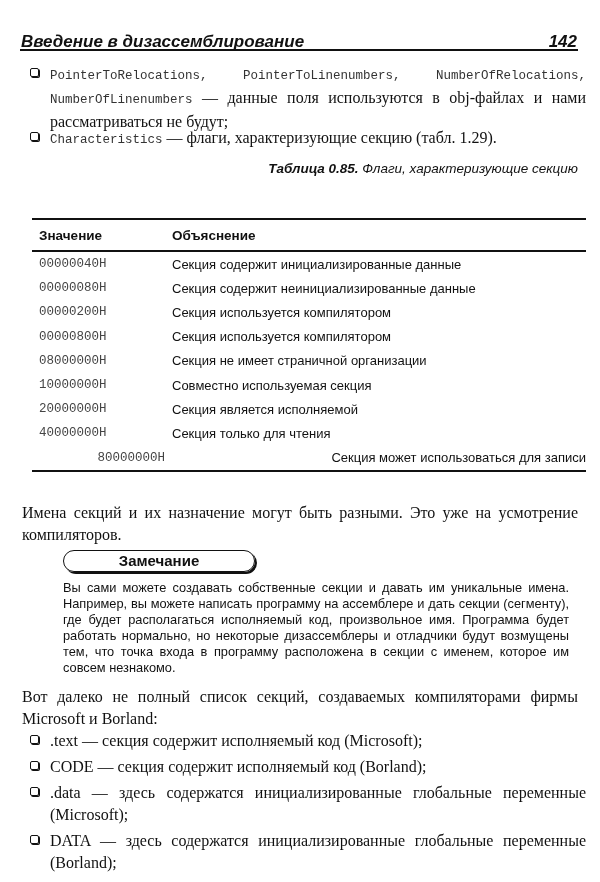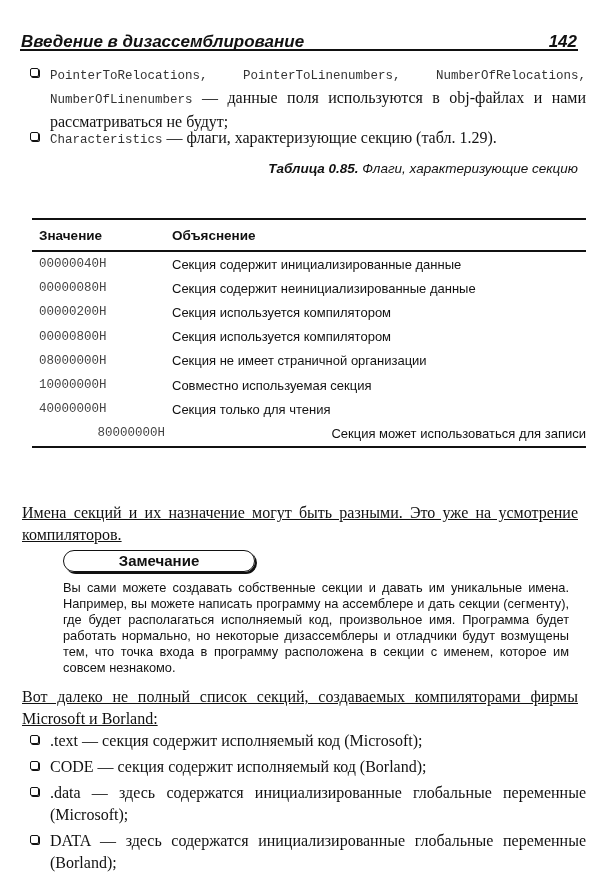--- a/index.html
+++ b/index.html
@@ -32,21 +32,21 @@
       position: absolute; left: 32px; top: 186px; width: 554px; border-collapse: collapse;
       font-family: "Liberation Sans", sans-serif; font-size: 13px; margin-top: 32px;
     }
     table.flags th {
       text-align: left; font-weight: bold; font-size: 13.5px; height: 30px;
       border-top: 2px solid #111; border-bottom: 2px solid #111; padding: 0 0 0 7px;
     }
     table.flags td { height: 24.2px; padding: 0 0 0 7px; vertical-align: middle; }
     table.flags td.val { font-family: "Liberation Mono", monospace; font-size: 12.5px; color: #444; width: 126px; }
     table.flags tr:last-child td { border-bottom: 2px solid #111; text-align: right; }
-    .para { position: absolute; left: 22px; width: 556px; font-size: 16px; line-height: 22px; text-align: justify; text-decoration: underline; }
+    .para { position: absolute; left: 22px; width: 556px; font-size: 16px; line-height: 22px; text-align: justify; }
     .note-label {
       position: absolute; left: 63px; top: 550px; width: 192px; height: 22px;
       border: 1.5px solid #111; border-radius: 11px; box-sizing: border-box;
       box-shadow: 2px 2px 0 #111;
       font-family: "Liberation Sans", sans-serif; font-weight: bold; font-size: 15px;
       text-align: center; line-height: 19px;
     }
     .note-body {
       position: absolute; left: 63px; top: 580px; width: 506px;
       font-family: "Liberation Sans", sans-serif; font-size: 12.8px; line-height: 16px;
@@ -101,20 +101,24 @@
       </tr>
     <tr>
         <td class="val">08000000H</td>
         <td>Секция не имеет страничной организации</td>
       </tr>
     <tr>
         <td class="val">10000000H</td>
         <td>Совместно используемая секция</td>
       </tr>
     <tr>
+        <td class="val">20000000H</td>
+        <td>Секция является исполняемой</td>
+      </tr>
+    <tr>
         <td class="val">40000000H</td>
         <td>Секция только для чтения</td>
       </tr>
     <tr>
         <td class="val">80000000H</td>
         <td>Секция может использоваться для записи</td>
       </tr>
   </tbody>
 </table>
 

